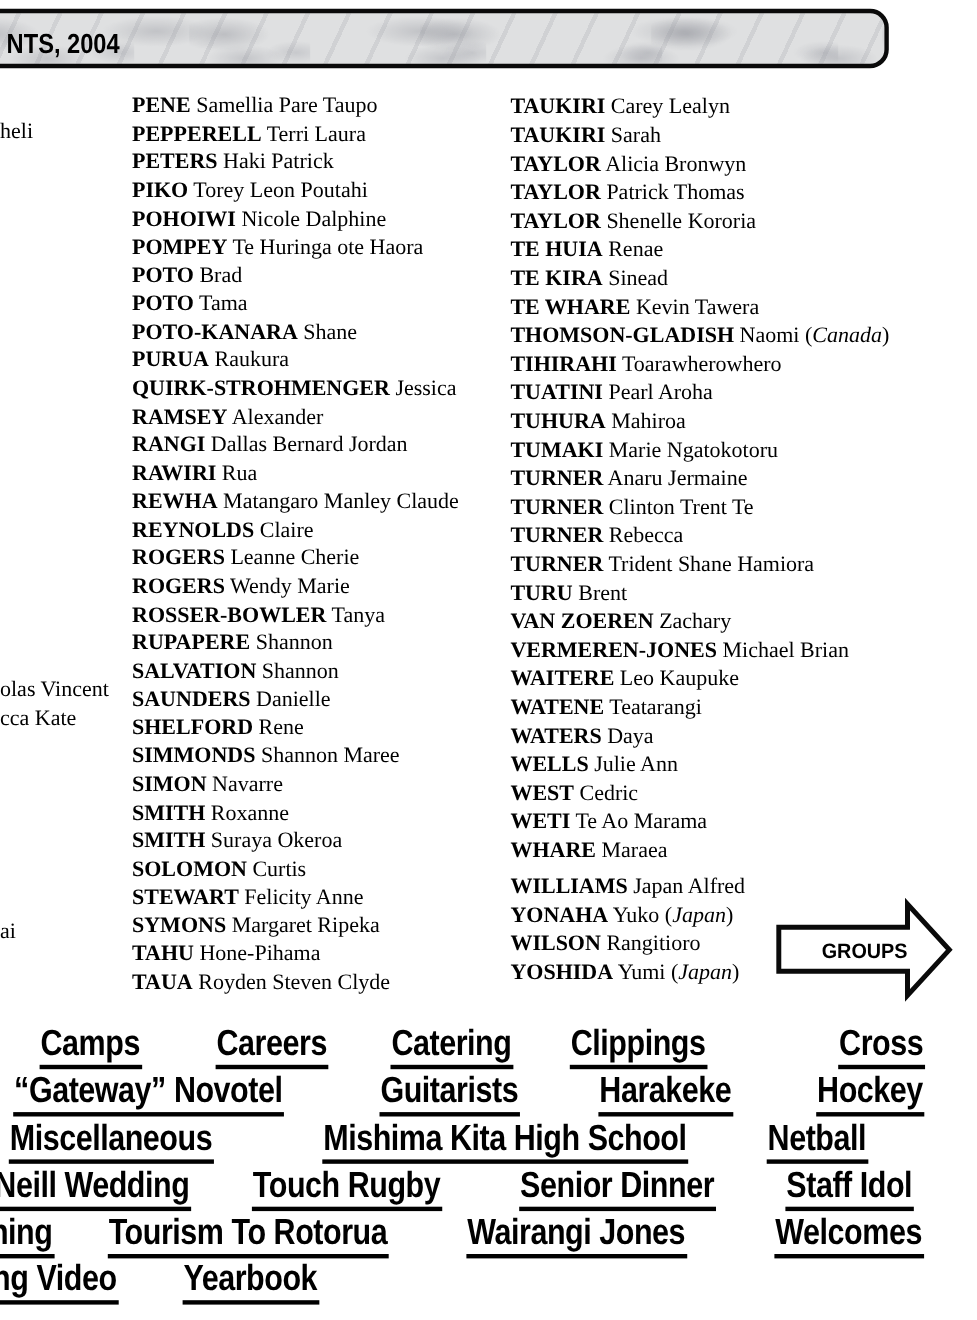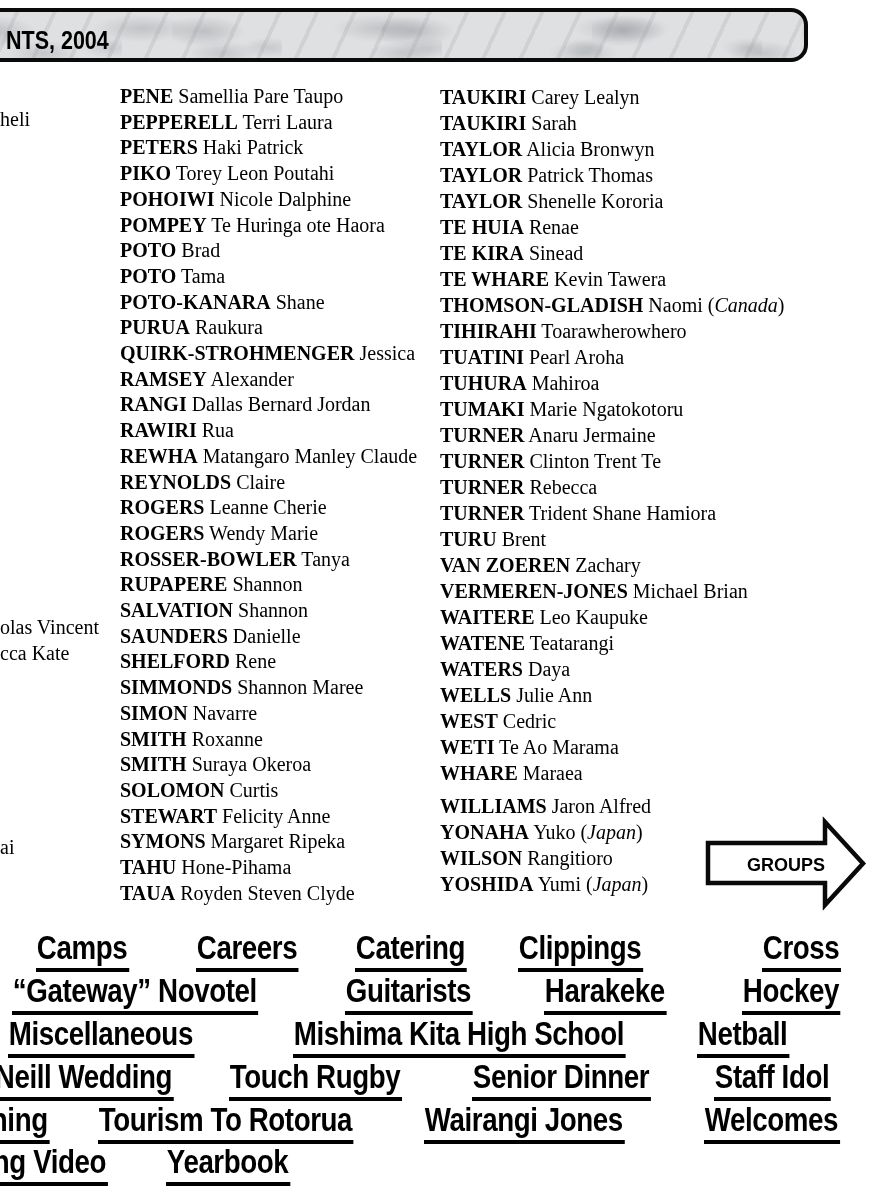--- a/index.html
+++ b/index.html
@@ -31,21 +31,21 @@
   
   .col{position:absolute;top:84px;font-size:20px;}
   .col .entry{line-height:25.7px;white-space:nowrap;}
   .col2 .entry{line-height:26px;}
   .entry .sn{font-weight:bold;}
   .entry .note::before{content:" (";}
   .entry .note::after{content:")";}
   .entry .note i{font-style:italic;margin-top:48px;}
   .entry.gap{padding-top:7px;}
   .col1{left:120px;}
-  .col2{left:440px;}
+  .col2{left:464px;}
   .frag{position:absolute;left:0;font-size:20px;line-height:25.7px;white-space:nowrap;text-align:center;}
   
   .groups-arrow{position:absolute;left:698px;top:813px;cursor:pointer;}
   .groups-arrow text{
     font-family:"Liberation Sans", sans-serif;font-weight:bold;font-size:19px;
   }
   
   .cat-link{
     position:absolute;display:inline-block;
     font-family:"Liberation Sans", sans-serif;font-weight:bold;font-size:33px;
@@ -182,21 +182,21 @@
     <div class="entry"><b class="sn">WATERS</b> <span class="gn">Daya</span></div>
 
     <div class="entry"><b class="sn">WELLS</b> <span class="gn">Julie Ann</span></div>
 
     <div class="entry"><b class="sn">WEST</b> <span class="gn">Cedric</span></div>
 
     <div class="entry"><b class="sn">WETI</b> <span class="gn">Te Ao Marama</span></div>
 
     <div class="entry"><b class="sn">WHARE</b> <span class="gn">Maraea</span></div>
 
-    <div class="entry gap"><b class="sn">WILLIAMS</b> <span class="gn">Jaron Alfred</span></div>
+    <div class="entry gap"><b class="sn">WILLIAMS</b> <span class="gn">Japan Alfred</span></div>
 
     <div class="entry"><b class="sn">YONAHA</b> <span class="gn">Yuko</span><span class="note"><i>Japan</i></span></div>
 
     <div class="entry"><b class="sn">WILSON</b> <span class="gn">Rangitioro</span></div>
 
     <div class="entry"><b class="sn">YOSHIDA</b> <span class="gn">Yumi</span><span class="note"><i>Japan</i></span></div>
   </div>
 
 <svg class="groups-arrow" width="172" height="98" viewBox="0 0 172 98">
   <polygon points="10,30 127,30 127,9 165,50.5 127,92 127,70 10,70" fill="#ffffff" stroke="#0a0a0a" stroke-width="4.5" stroke-linejoin="miter"></polygon>

